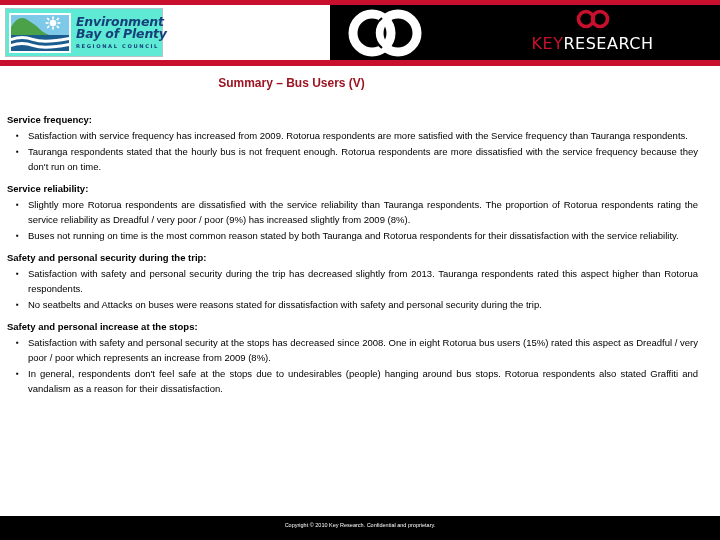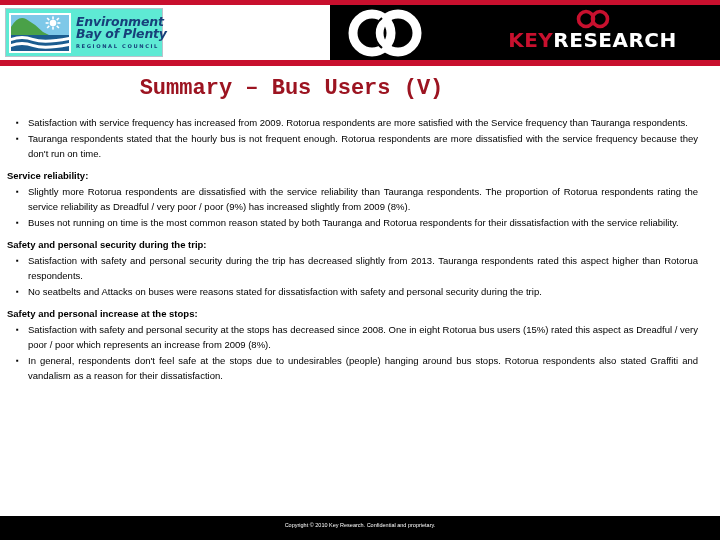--- a/index.html
+++ b/index.html
@@ -109,39 +109,39 @@
     text-align: center;
   }
   .kr-rings-small {
     width: 42px;
     height: 20px;
     margin: 0 auto;
     display: block;
   }
   .kr-wordmark {
     font-family: "DejaVu Sans", sans-serif;
-    font-weight: bold;
-    font-size: 20px;
+    font-weight: normal;
+    font-size: 16px;
     letter-spacing: 0.5px;
     line-height: 1;
-    margin-top: 1px;
+    margin-top: 7px;
     white-space: nowrap;
   }
   .kr-key { color: #c8102e; }
   .kr-research { color: #ffffff; }
 
   
   .slide-title {
     position: absolute;
     left: 0; top: 76px;
     width: 583px;
     text-align: center;
-    font-family: Liberation Mono, monospace;
-    font-weight: bold;
-    font-size: 22px;
+    font-family: Liberation Sans, sans-serif;
+    font-weight: bold;
+    font-size: 12px;
     color: #9c1421;
   }
 
   
   .content {
     position: absolute;
     left: 0; top: 114px;
     width: 720px;
   }
   .section { margin-bottom: 9px; }
@@ -240,20 +240,21 @@
       <div class="ebop-line2">Bay of Plenty</div>
       <div class="ebop-line3">REGIONAL COUNCIL</div>
     </div>
   </div>
 </div>
 
 <div class="slide-title">Summary – Bus Users (V)</div>
 
 <div class="content" id="content-root">
     <div class="section">
+      <div class="section-heading">Service frequency:</div>
       <div class="bullet-row">
         <span class="bullet-mark">▪</span>
         <span class="bullet-text">Satisfaction with service frequency has increased from 2009.  Rotorua respondents are more satisfied with the Service frequency than Tauranga respondents.</span>
       </div>
       <div class="bullet-row">
         <span class="bullet-mark">▪</span>
         <span class="bullet-text">Tauranga respondents stated that the hourly bus is not frequent enough.  Rotorua respondents are more dissatisfied with the service frequency because they don't run on time.</span>
       </div>
     </div>
     <div class="section">

